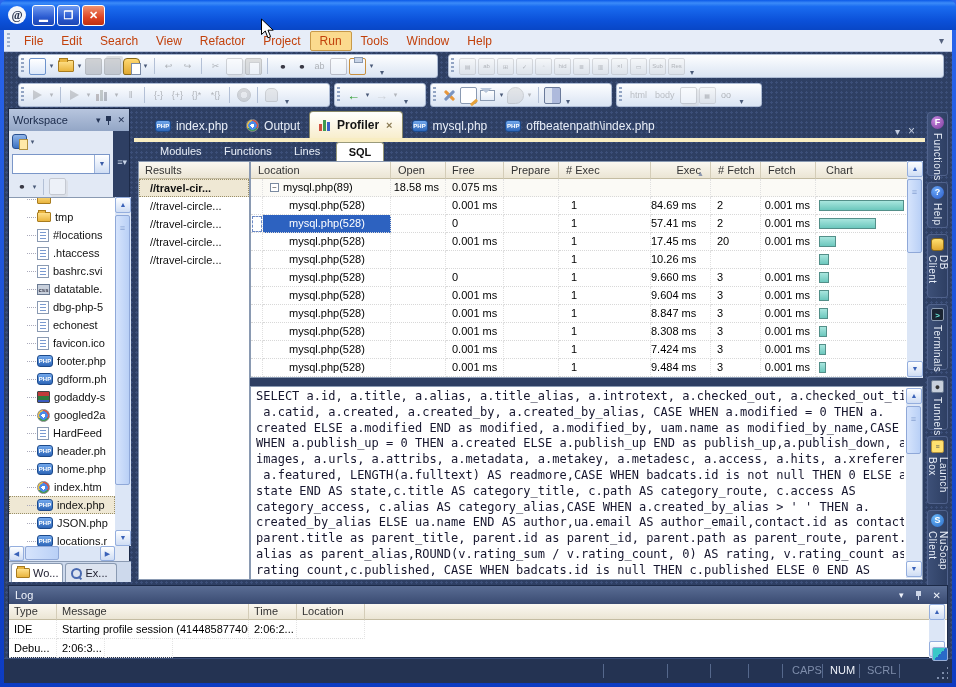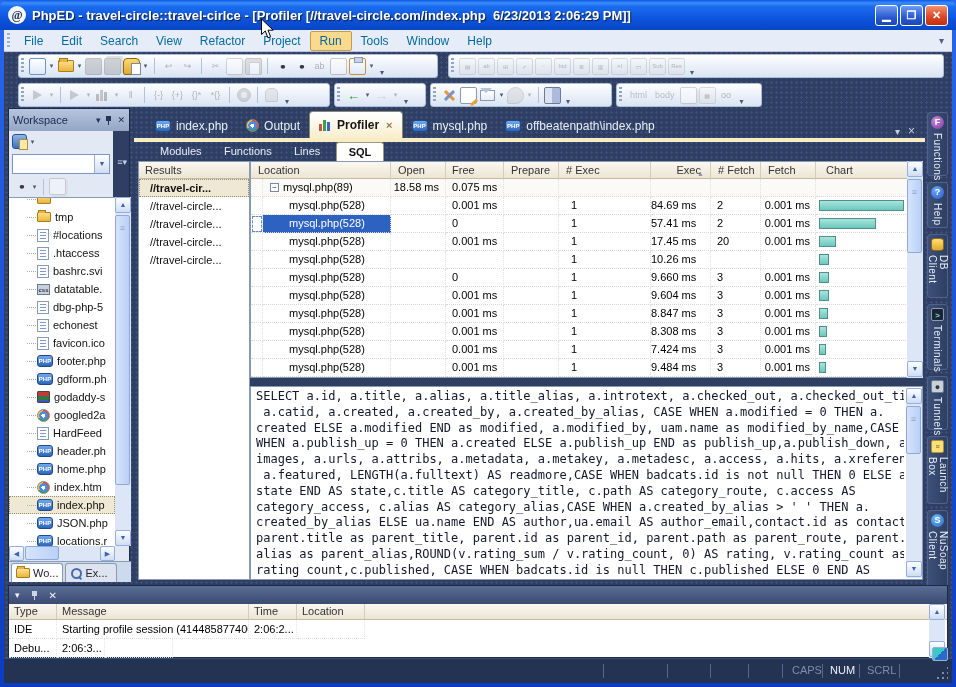--- a/index.html
+++ b/index.html
@@ -23,21 +23,21 @@
   .wb.close{background:linear-gradient(180deg,#f0926f,#dd4424 60%,#c03010);}
   .appbody{position:absolute;left:4px;top:30px;width:948px;height:653px;
     background-color:#2e3f63;
     background-image:radial-gradient(#3c4f79 1px,transparent 1.1px);background-size:5px 5px;}
 
   
   .menubar{position:absolute;left:0;top:0;width:948px;height:22px;background:#e7edf8;
     display:flex;align-items:center;border-bottom:1px solid #b9c4da;}
   .mgrip{width:5px;height:16px;margin:0 5px 0 3px;
     background:repeating-linear-gradient(180deg,#9fb0cc 0 2px,transparent 2px 4px);width:3px}
-  .mi{padding:0 9px;font-size:12px;color:#0369a1;height:20px;line-height:20px}
+  .mi{padding:0 9px;font-size:12px;color:#c2410c;height:20px;line-height:20px}
   .mi.hot{background:#fbda8e;border:1px solid #c89a4a;line-height:18px;border-radius:2px}
   .mchev{margin-left:auto;margin-right:8px;color:#55627e;font-size:10px}
 
   
   .tbrow{position:absolute;left:0;width:948px}
   .tb1{top:22px;height:29px}
   .tb2{top:51px;height:27px}
   .raft{position:absolute;top:2px;height:24px;border-radius:3px;border:1px solid #aebcd4;
     background:linear-gradient(180deg,#fdfeff,#dae4f3);display:flex;align-items:center;padding:0 4px 0 2px;gap:2px}
   .rgrip{width:3px;height:16px;background:repeating-linear-gradient(180deg,#93a5c4 0 2px,transparent 2px 4px);margin-right:3px}
@@ -240,21 +240,20 @@
                 radial-gradient(circle at 13px 1px,#7e8dab 1px,transparent 1.4px)}
   .trayic{position:absolute;left:928px;top:617px;width:16px;height:14px;border:1px solid #9ab0d8;border-radius:2px;
      background:linear-gradient(135deg,#3ac8c8 0 50%,#2a6ac8 50%)}
   .cursor{position:absolute;left:260px;top:18px;z-index:99}
 </style>
 </head>
 <body>
 
 <div class="titlebar">
   <span class="appicon">@</span>
-  <span class="wtitle">PhpED - travel-circle::travel-cirlce - [Profiler [//travel-circle.com/index.php  6/23/2013 2:06:29 PM]]</span>
   <span class="winbtns">
     <span class="wb">▁</span>
     <span class="wb">❐</span>
     <span class="wb close">✕</span>
   </span>
 </div>
 
 <div class="appbody">
 
   <div class="menubar">
@@ -787,20 +786,21 @@
         <span class="lbl">Launch Box</span>
       </div>
     <div class="rtab" style="top:402px;height:78px">
         <span class="ric s">S</span>
         <span class="lbl">NuSoap Client</span>
       </div>
   </div>
 
   <div class="logpanel">
     <div class="loghdr">
+      <span class="t">Log</span>
       <span style="font-size:9px">▾</span>
       <span class="pin" style="color:#cdd6e8"></span>
       <span style="font-size:10px">✕</span>
     </div>
     <div class="logcols">
       <span class="lth lc-type">Type</span>
       <span class="lth lc-msg">Message</span>
       <span class="lth lc-time">Time</span>
       <span class="lth lc-loc">Location</span>
       <span class="lth lc-rest" style="flex:1 1 auto;border-right:none"></span>

